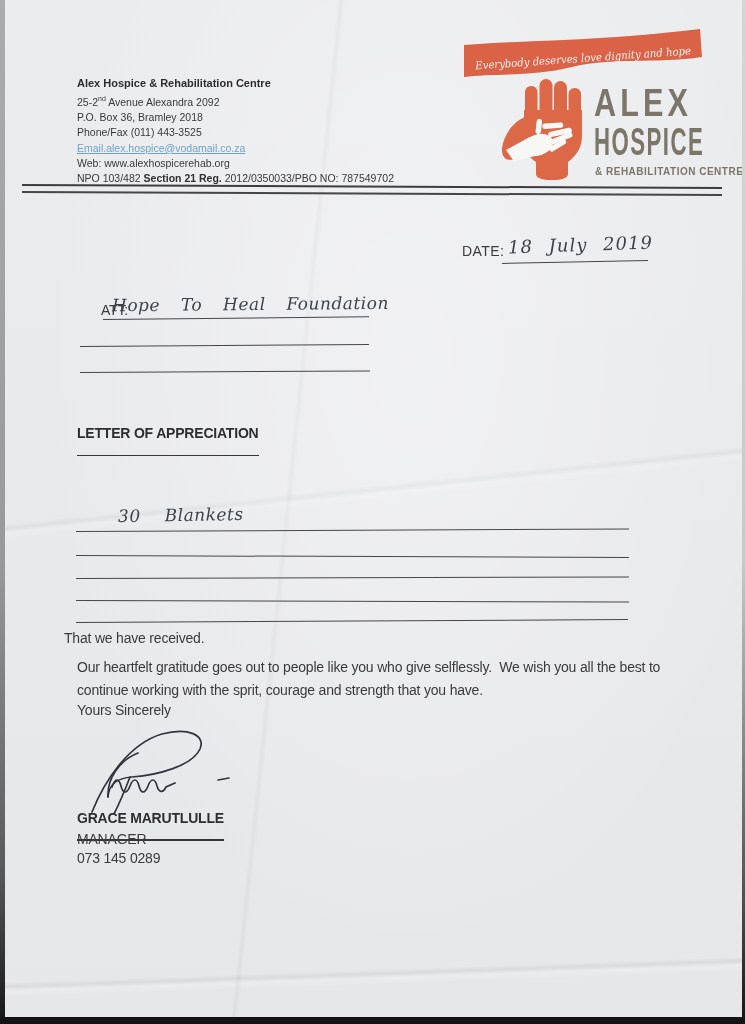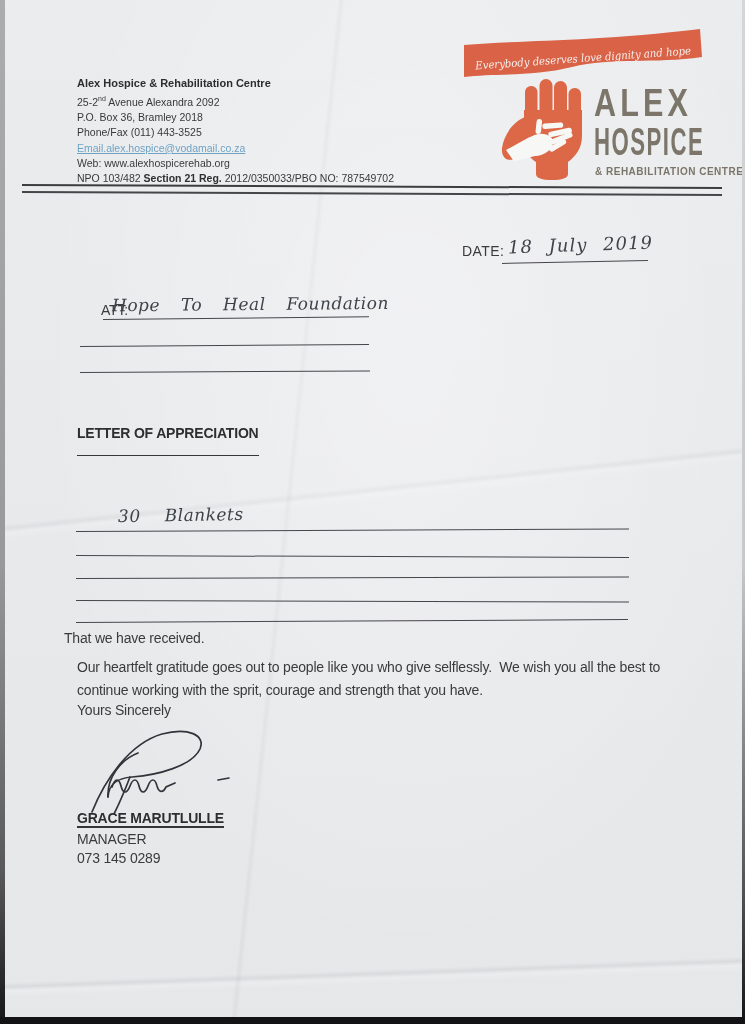--- a/index.html
+++ b/index.html
@@ -36,21 +36,21 @@
            transform-origin:left top;line-height:30px;}
   .logo-l2{position:absolute;left:0;top:39px;font-weight:bold;font-size:30px;letter-spacing:2px;
            transform:scale(0.74,1.32);transform-origin:left top;line-height:30px;white-space:nowrap;}
   .logo-l3{position:absolute;left:1px;top:83px;font-size:10px;font-weight:bold;letter-spacing:0.5px;white-space:nowrap;}
 
   
   .t{font-size:14px;letter-spacing:-0.2px;color:#3b3b3d;}
   .t-b{font-weight:bold;color:#2e2e30;}
   .para{width:584px;line-height:22.5px;white-space:pre-wrap;}
   .title-u{border-bottom:1.6px solid #37373a;padding-bottom:14px;display:inline-block;}
-  .name-u{border-bottom:2px solid #353538;padding-bottom:0px;display:inline-block;}
+  .name-u{border-bottom:2px solid #353538;padding-bottom:13px;display:inline-block;}
 
   
   .rule{height:0;border-top:1.5px solid #46464b;transform-origin:left center;}
 
   
   .hand{font-family:"DejaVu Serif",serif;font-style:italic;color:#3e4349;white-space:nowrap;}
   .hand-date{font-size:18px;letter-spacing:1px;word-spacing:9px;transform:rotate(-2deg);}
   .hand-att{font-size:17px;letter-spacing:0.5px;word-spacing:15px;transform:rotate(-0.5deg);}
   .hand-don{font-size:17px;letter-spacing:0.5px;transform:rotate(-1deg);}
   .don-qty{margin-right:24px;}

